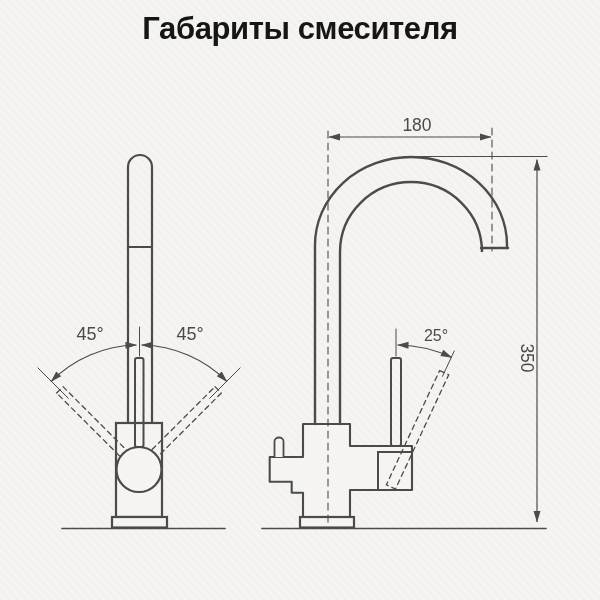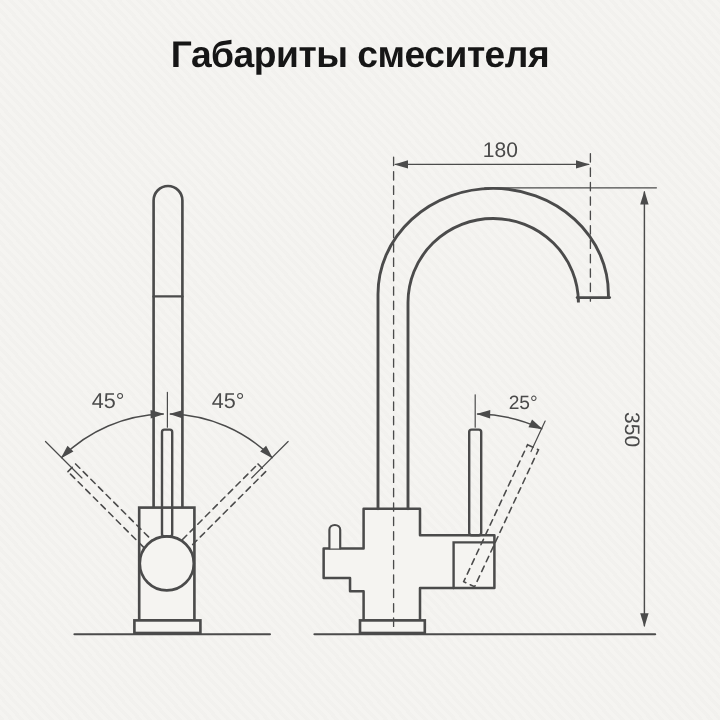--- a/index.html
+++ b/index.html
@@ -7,21 +7,21 @@
     position:relative;
     width:600px;height:600px;
     background:
       repeating-linear-gradient(47deg, rgba(0,0,0,0.012) 0 3px, rgba(255,255,255,0.015) 3px 6px),
       #f5f4f1;
     overflow:hidden;
     font-family:"Liberation Sans", sans-serif;
   }
   .title{
     position:absolute;
-    left:0;top:28px;width:600px;
+    left:0;top:11px;width:600px;
     text-align:center;
     font-size:31px;
     font-weight:700;
     letter-spacing:-0.4px;
     color:#161616;
     margin:0;
   }
   svg.drawing{position:absolute;left:0;top:0;}
   .dim-label{
     font-family:"Liberation Sans", sans-serif;

